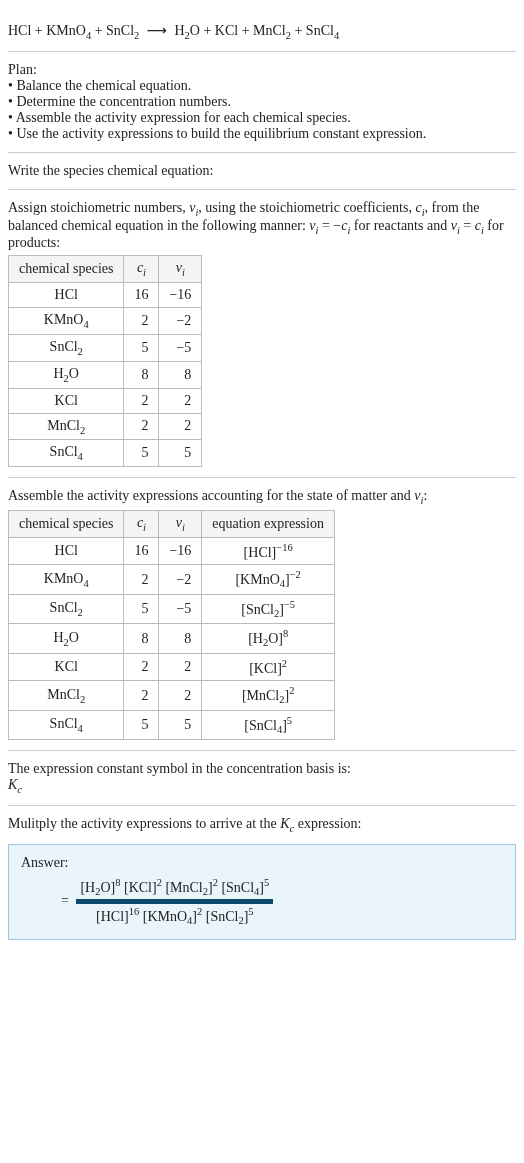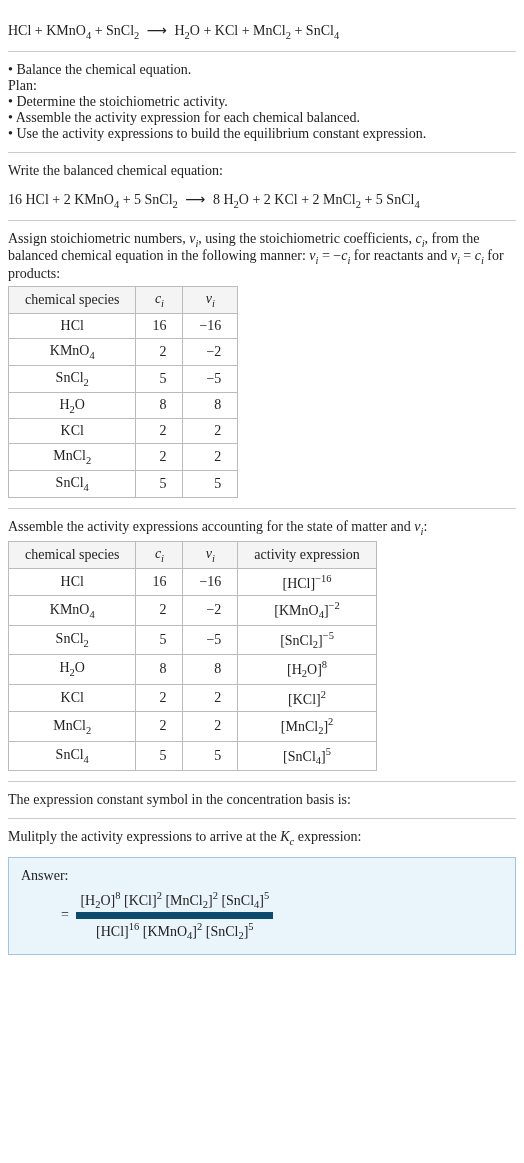--- a/index.html
+++ b/index.html
@@ -21,65 +21,64 @@
   .eq { font-family: Georgia, serif; margin-top: 12px; }
   sub { font-size: 0.75em; vertical-align: sub; }
   sup { font-size: 0.75em; vertical-align: super; }
   .arrow { padding: 0 4px; }
   table.data {
     border-collapse: collapse;
     margin-top: 4px;
   }
   table.data th, table.data td {
     border: 1px solid #bbb;
-    padding: 4px 16px;
+    padding: 4px 10px;
     font-weight: normal;
   }
   table.data th {
     background: #f4f4f4;
   }
   table.data td.num { text-align: right; }
   table.data td.spec { text-align: center; }
   .answer-box {
     background: #eaf4fb;
     border: 1px solid #9cc7e6;
     padding: 10px 12px;
     margin-top: 4px;
   }
   .answer-label { display:block; margin-bottom:6px; }
   .frac {
     display: inline-block;
     vertical-align: middle;
     text-align: center;
     margin: 0 4px;
   }
-  .frac .num { display:block; border-bottom:7px solid #0c4a6e; padding:0 4px 2px; }
+  .frac .num { display:block; border-bottom:5px solid #0c4a6e; padding:0 4px 2px; }
   .frac .den { display:block; padding:2px 4px 0; }
   .kc-line { margin: 2px 0 2px 40px; }
 </style>
 </head>
 <body>
 
 <div class="block">
   <div class="eq">HCl + KMnO<sub>4</sub> + SnCl<sub>2</sub> <span class="arrow">⟶</span> H<sub>2</sub>O + KCl + MnCl<sub>2</sub> + SnCl<sub>4</sub></div>
 </div>
 <hr class="rule">
 
 <div class="block">
+  <div>Plan:</div>
   <div>• Balance the chemical equation.</div>
-  <div>Plan:</div>
-  <div>• Determine the stoichiometric activity.</div>
-  <div>• Assemble the activity expression for each chemical balanced.</div>
+  <div>• Determine the concentration numbers.</div>
+  <div>• Assemble the activity expression for each chemical species.</div>
   <div>• Use the activity expressions to build the equilibrium constant expression.</div>
 </div>
 <hr class="rule">
 
 <div class="block">
-  <div>Write the balanced chemical equation:</div>
-  <div class="eq">16 HCl + 2 KMnO<sub>4</sub> + 5 SnCl<sub>2</sub> <span class="arrow">⟶</span> 8 H<sub>2</sub>O + 2 KCl + 2 MnCl<sub>2</sub> + 5 SnCl<sub>4</sub></div>
+  <div>Write the species chemical equation:</div>
 </div>
 <hr class="rule">
 
 <div class="block">
   <div>Assign stoichiometric numbers, <i>ν<sub>i</sub></i>, using the stoichiometric coefficients, <i>c<sub>i</sub></i>, from the balanced chemical equation in the following manner: <i>ν<sub>i</sub></i> = −<i>c<sub>i</sub></i> for reactants and <i>ν<sub>i</sub></i> = <i>c<sub>i</sub></i> for products:</div>
   <table class="data">
     <tbody>
         <tr>
       <th>chemical species</th>
       <th><i>c<sub>i</sub></i></th>
@@ -126,21 +125,21 @@
 <hr class="rule">
 
 <div class="block">
   <div>Assemble the activity expressions accounting for the state of matter and <i>ν<sub>i</sub></i>:</div>
   <table class="data">
     <tbody>
         <tr>
       <th>chemical species</th>
       <th><i>c<sub>i</sub></i></th>
       <th><i>ν<sub>i</sub></i></th>
-      <th>activity expression</th>
+      <th>equation expression</th>
     </tr>
     <tr>
           <td class="spec">HCl</td>
           <td class="num">16</td>
           <td class="num">−16</td>
           <td class="spec">[HCl]<sup>−16</sup></td>
         </tr>
     <tr>
           <td class="spec">KMnO<sub>4</sub></td>
           <td class="num">2</td>
@@ -177,20 +176,21 @@
           <td class="num">5</td>
           <td class="spec">[SnCl<sub>4</sub>]<sup>5</sup></td>
         </tr>
   </tbody>
     </table>
 </div>
 <hr class="rule">
 
 <div class="block">
   <div>The expression constant symbol in the concentration basis is:</div>
+  <div><i>K<sub>c</sub></i></div>
 </div>
 <hr class="rule">
 
 <div class="block">
   <div>Mulitply the activity expressions to arrive at the <i>K<sub>c</sub></i> expression:</div>
 </div>
 
 <div class="answer-box">
   <span class="answer-label">Answer:</span>
   <div class="kc-line">

